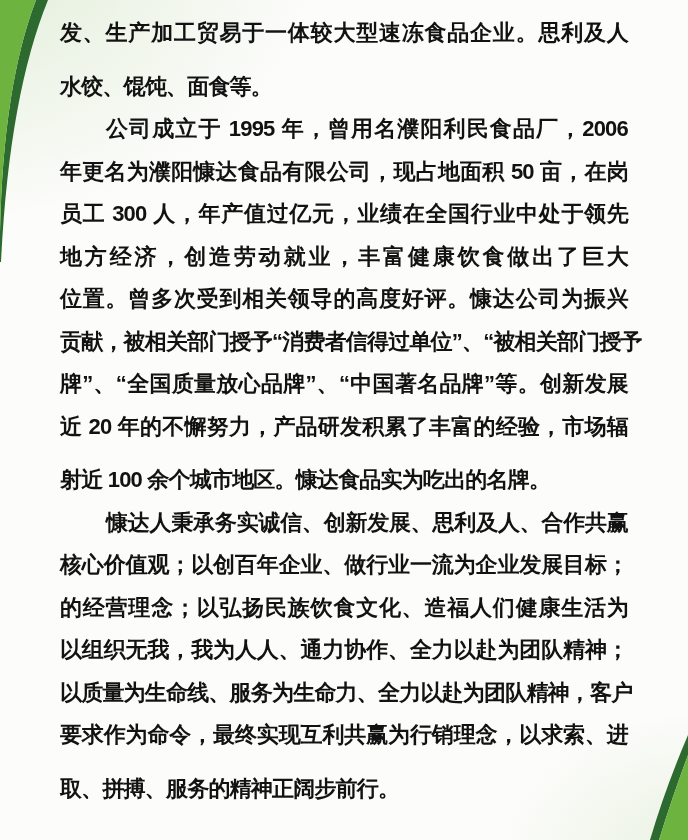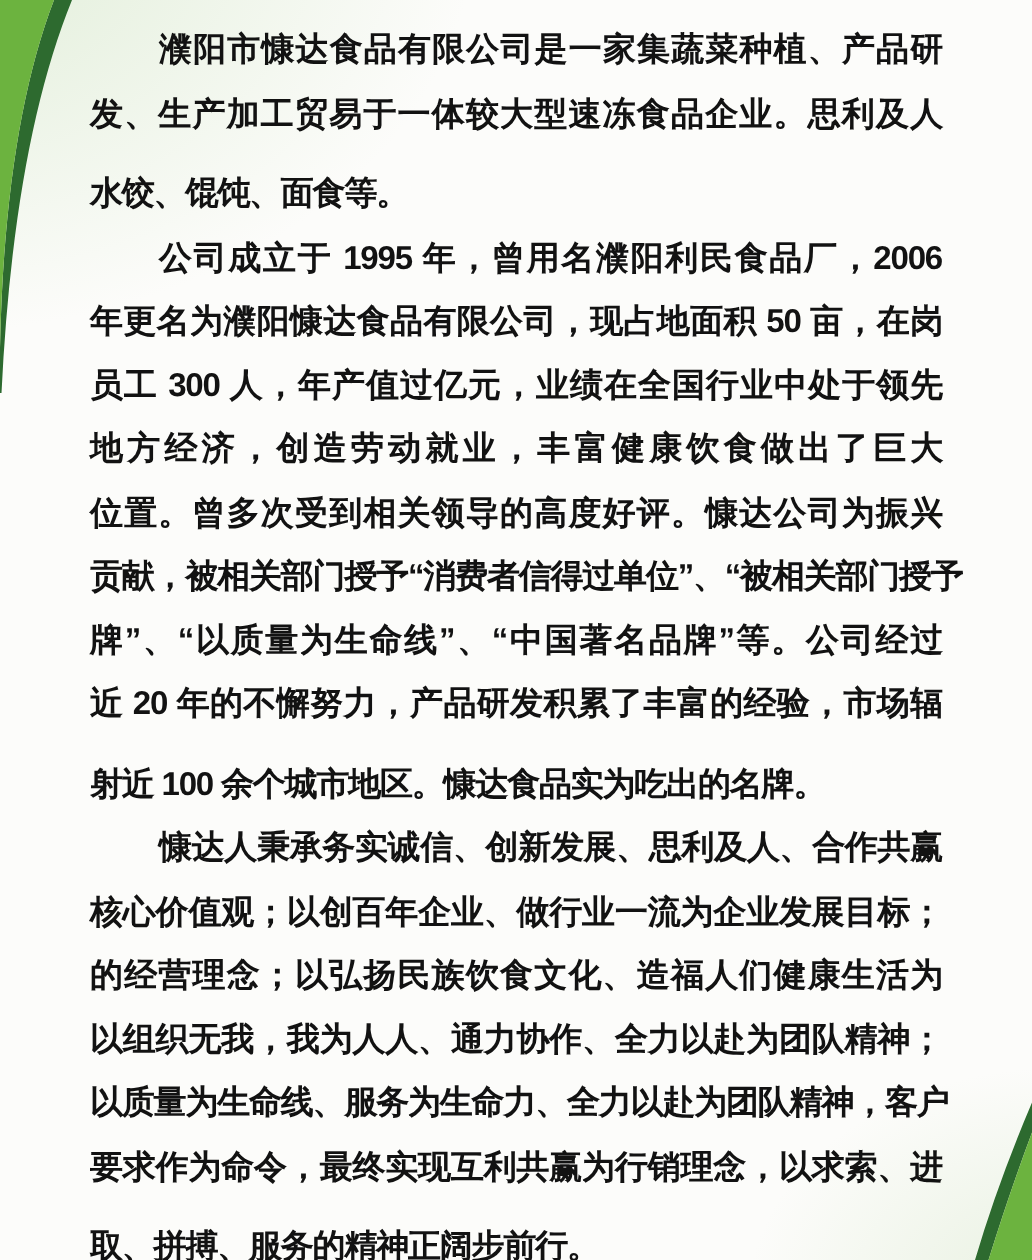--- a/index.html
+++ b/index.html
@@ -54,32 +54,31 @@
     <path class="fill-bright" d="M0,0 L36,0 Q3,86 0,232 Z"></path>
   </svg>
 
   <svg class="swoosh-br" width="135" height="175" viewBox="0 0 135 175" aria-hidden="true">
     <path class="fill-dark" d="M97,175 Q112,124 135,70 L135,90 Q120,130 106,175 Z"></path>
     <path class="fill-bright" d="M106,175 Q120,130 135,90 L135,175 Z"></path>
   </svg>
 
   <div class="text-area" id="text-area">
       <div class="para">
-        <div class="line first">濮阳市慷达食品有限公司是一家集蔬菜种植、产品研</div>
         <div class="line">发、生产加工贸易于一体较大型速冻食品企业。思利及人</div>
         <div class="line last">水饺、馄饨、面食等。</div>
       </div>
       <div class="para">
         <div class="line first">公司成立于 1995 年，曾用名濮阳利民食品厂，2006</div>
         <div class="line">年更名为濮阳慷达食品有限公司，现占地面积 50 亩，在岗</div>
         <div class="line">员工 300 人，年产值过亿元，业绩在全国行业中处于领先</div>
         <div class="line">地方经济，创造劳动就业，丰富健康饮食做出了巨大</div>
         <div class="line">位置。曾多次受到相关领导的高度好评。慷达公司为振兴</div>
         <div class="line">贡献，被相关部门授予“消费者信得过单位”、“被相关部门授予</div>
-        <div class="line">牌”、“以质量为生命线”、“中国著名品牌”等。公司经过</div>
+        <div class="line">牌”、“全国质量放心品牌”、“中国著名品牌”等。创新发展</div>
         <div class="line">近 20 年的不懈努力，产品研发积累了丰富的经验，市场辐</div>
         <div class="line last">射近 100 余个城市地区。慷达食品实为吃出的名牌。</div>
       </div>
       <div class="para">
         <div class="line first">慷达人秉承务实诚信、创新发展、思利及人、合作共赢</div>
         <div class="line">核心价值观；以创百年企业、做行业一流为企业发展目标；</div>
         <div class="line">的经营理念；以弘扬民族饮食文化、造福人们健康生活为</div>
         <div class="line">以组织无我，我为人人、通力协作、全力以赴为团队精神；</div>
         <div class="line">以质量为生命线、服务为生命力、全力以赴为团队精神，客户</div>
         <div class="line">要求作为命令，最终实现互利共赢为行销理念，以求索、进</div>

